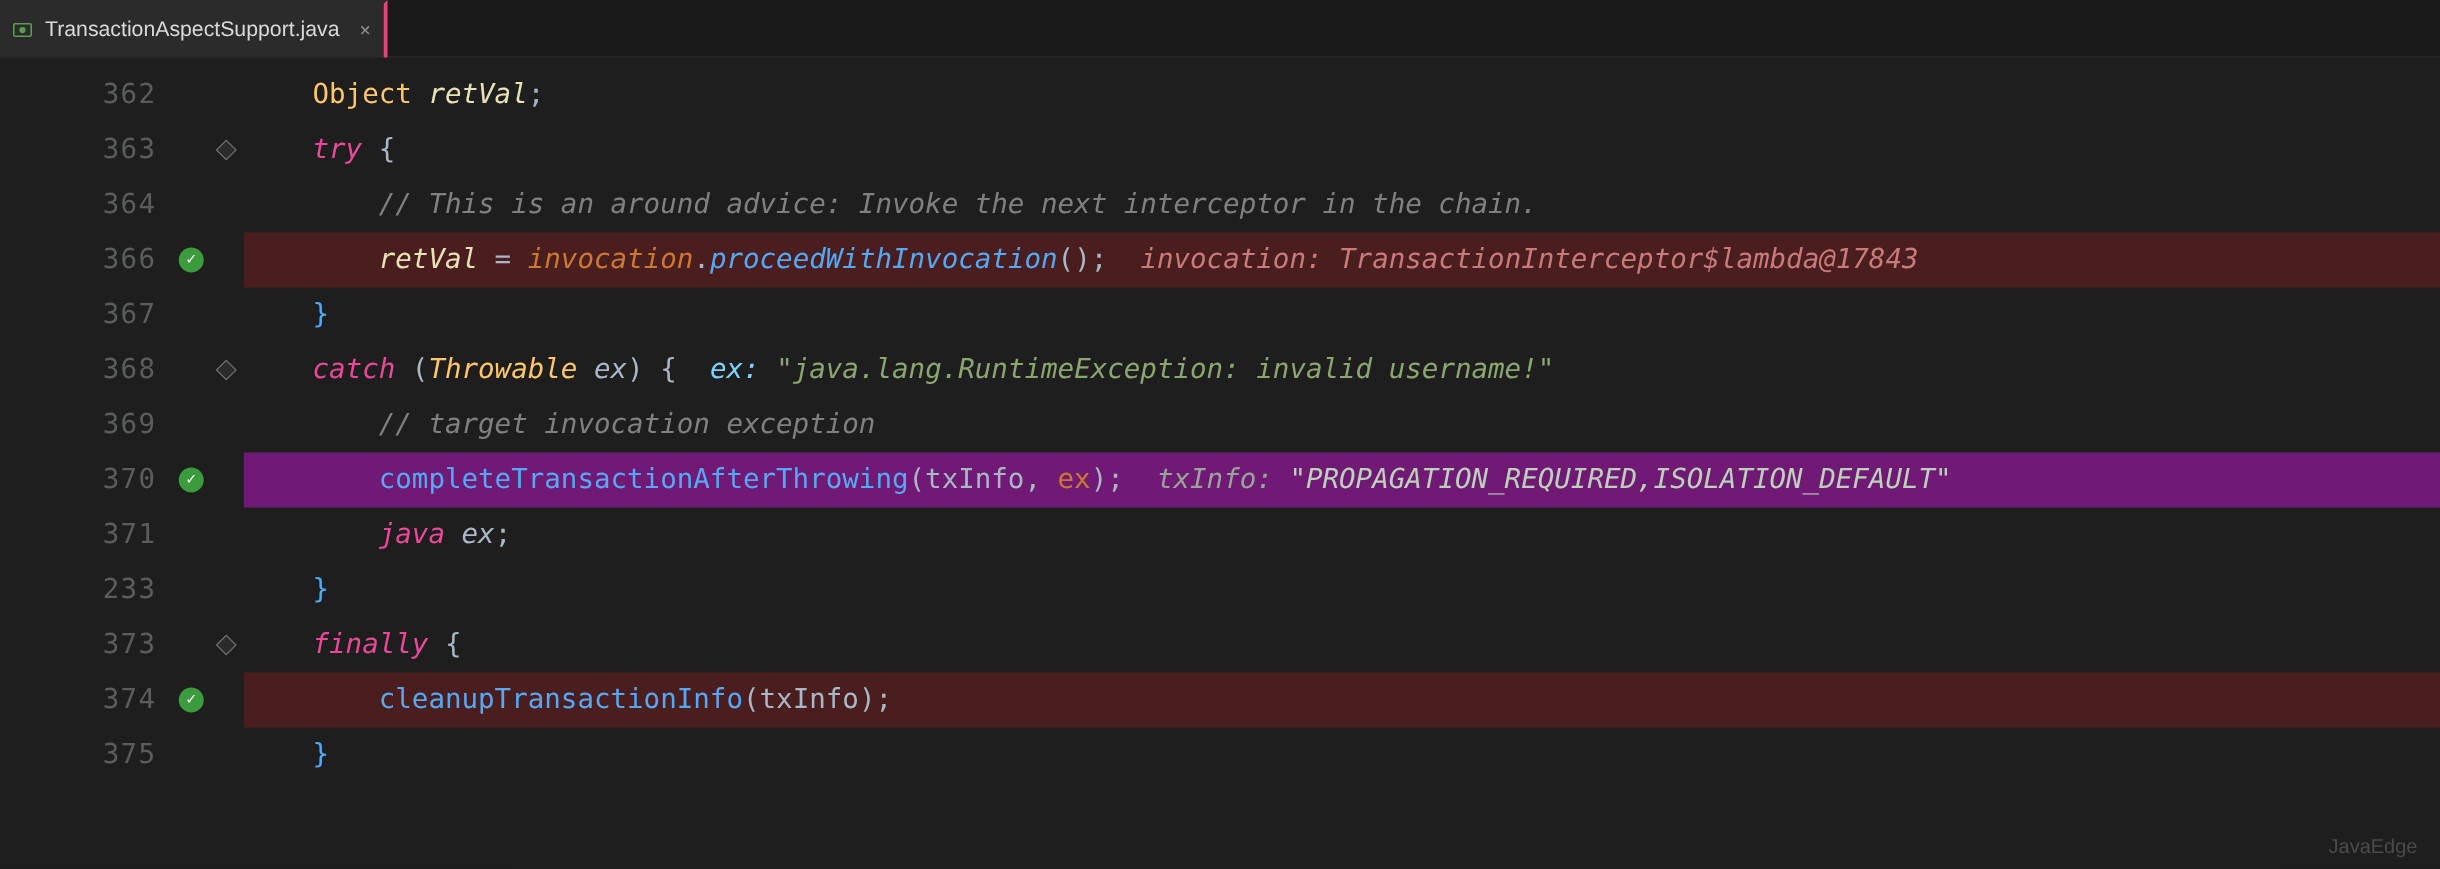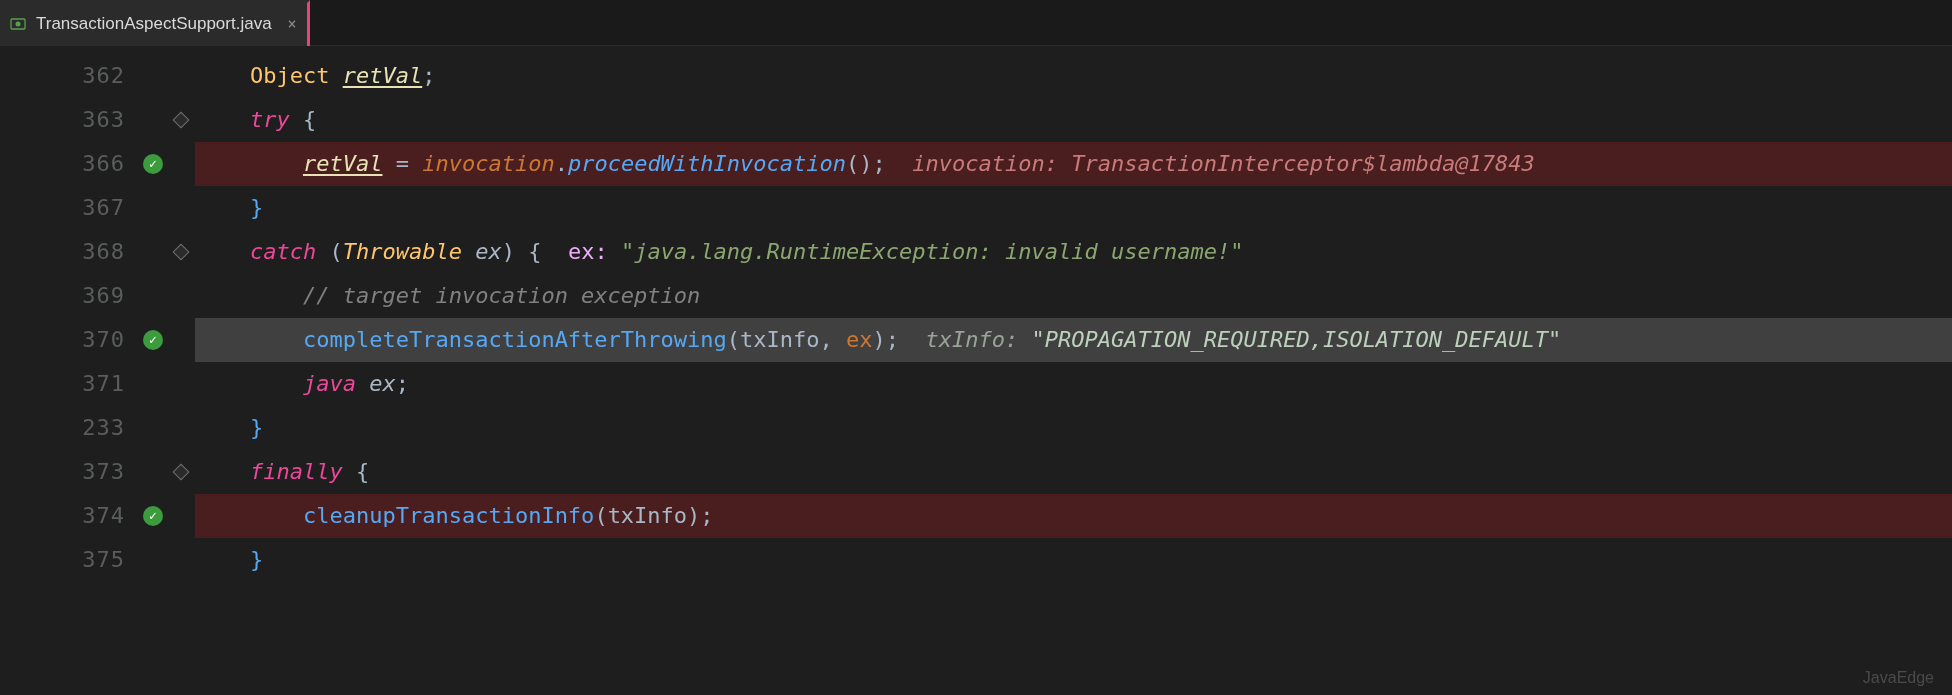--- a/index.html
+++ b/index.html
@@ -110,34 +110,34 @@
       border: 1px solid #6f6f6f;
       background: #2b2b2b;
       transform: rotate(45deg);
       position: absolute;
     }
     .code {
       flex: 1;
       padding-left: 2px;
     }
     .bg-red { background: #4a1e1f; }
-    .bg-green { background: #404040; }
+    .bg-green { background: #701a75; }
     .c-keyword { color: #ec4899; font-style: italic; }
     .c-type { color: #ffc66d; }
     .c-brace { color: #a9b7c6; }
     .c-comment { color: #808080; font-style: italic; }
     .c-var { color: #e8e2b7; font-style: italic; }
     .c-method-i { color: #56a8f5; font-style: italic; }
     .c-paren { color: #a9b7c6; }
     .c-hint { color: #787878; font-style: italic; }
-    .c-hint-green { color: #f0abfc; }
+    .c-hint-green { color: #7dd3fc; font-style: italic; }
     .c-string { color: #6a8759; font-style: italic; }
     .c-varref { color: #a9b7c6; }
     .c-ex { color: #cc7832; }
-    .underline { text-decoration: underline; text-underline-offset: 3px; }
+    .underline { text-underline-offset: 3px; }
     .watermark {
       position: absolute;
       bottom: 8px;
       right: 18px;
       font-size: 16px;
       color: #4a4a4a;
       font-family: -apple-system, 'Segoe UI', Arial, sans-serif;
     }
   </style>
 </head>
@@ -165,20 +165,26 @@
     <div class="code"><span>    </span><span class="c-type">Object </span><span class="c-var underline">retVal</span><span class="c-paren">;</span></div>
   </div>
 
   <div class="line">
     <div class="gutter">363</div>
     <div class="bp-col"></div>
     <div class="fold-col"><div class="fold-line"></div><div class="fold-marker"></div></div>
     <div class="code"><span>    </span><span class="c-keyword">try </span><span class="c-brace">{</span></div>
   </div>
 
+  <div class="line">
+    <div class="gutter">364</div>
+    <div class="bp-col"></div>
+    <div class="fold-col"><div class="fold-line"></div></div>
+    <div class="code"><span>        </span><span class="c-comment">// This is an around advice: Invoke the next interceptor in the chain.</span></div>
+  </div>
 
 
   <div class="line">
     <div class="gutter">366</div>
     <div class="bp-col"><span class="breakpoint">✓</span></div>
     <div class="fold-col"><div class="fold-line"></div></div>
     <div class="code bg-red"><span>        </span><span class="c-var underline">retVal</span><span class="c-paren"> = </span><span class="c-varref" style="color:#cc7832;font-style:italic">invocation</span><span class="c-paren">.</span><span class="c-method-i">proceedWithInvocation</span><span class="c-paren">();</span><span class="c-hint" style="color:#c97a7a">  invocation: </span><span class="c-hint" style="color:#c97a7a">TransactionInterceptor$lambda@17843</span></div>
   </div>
 
   <div class="line">

